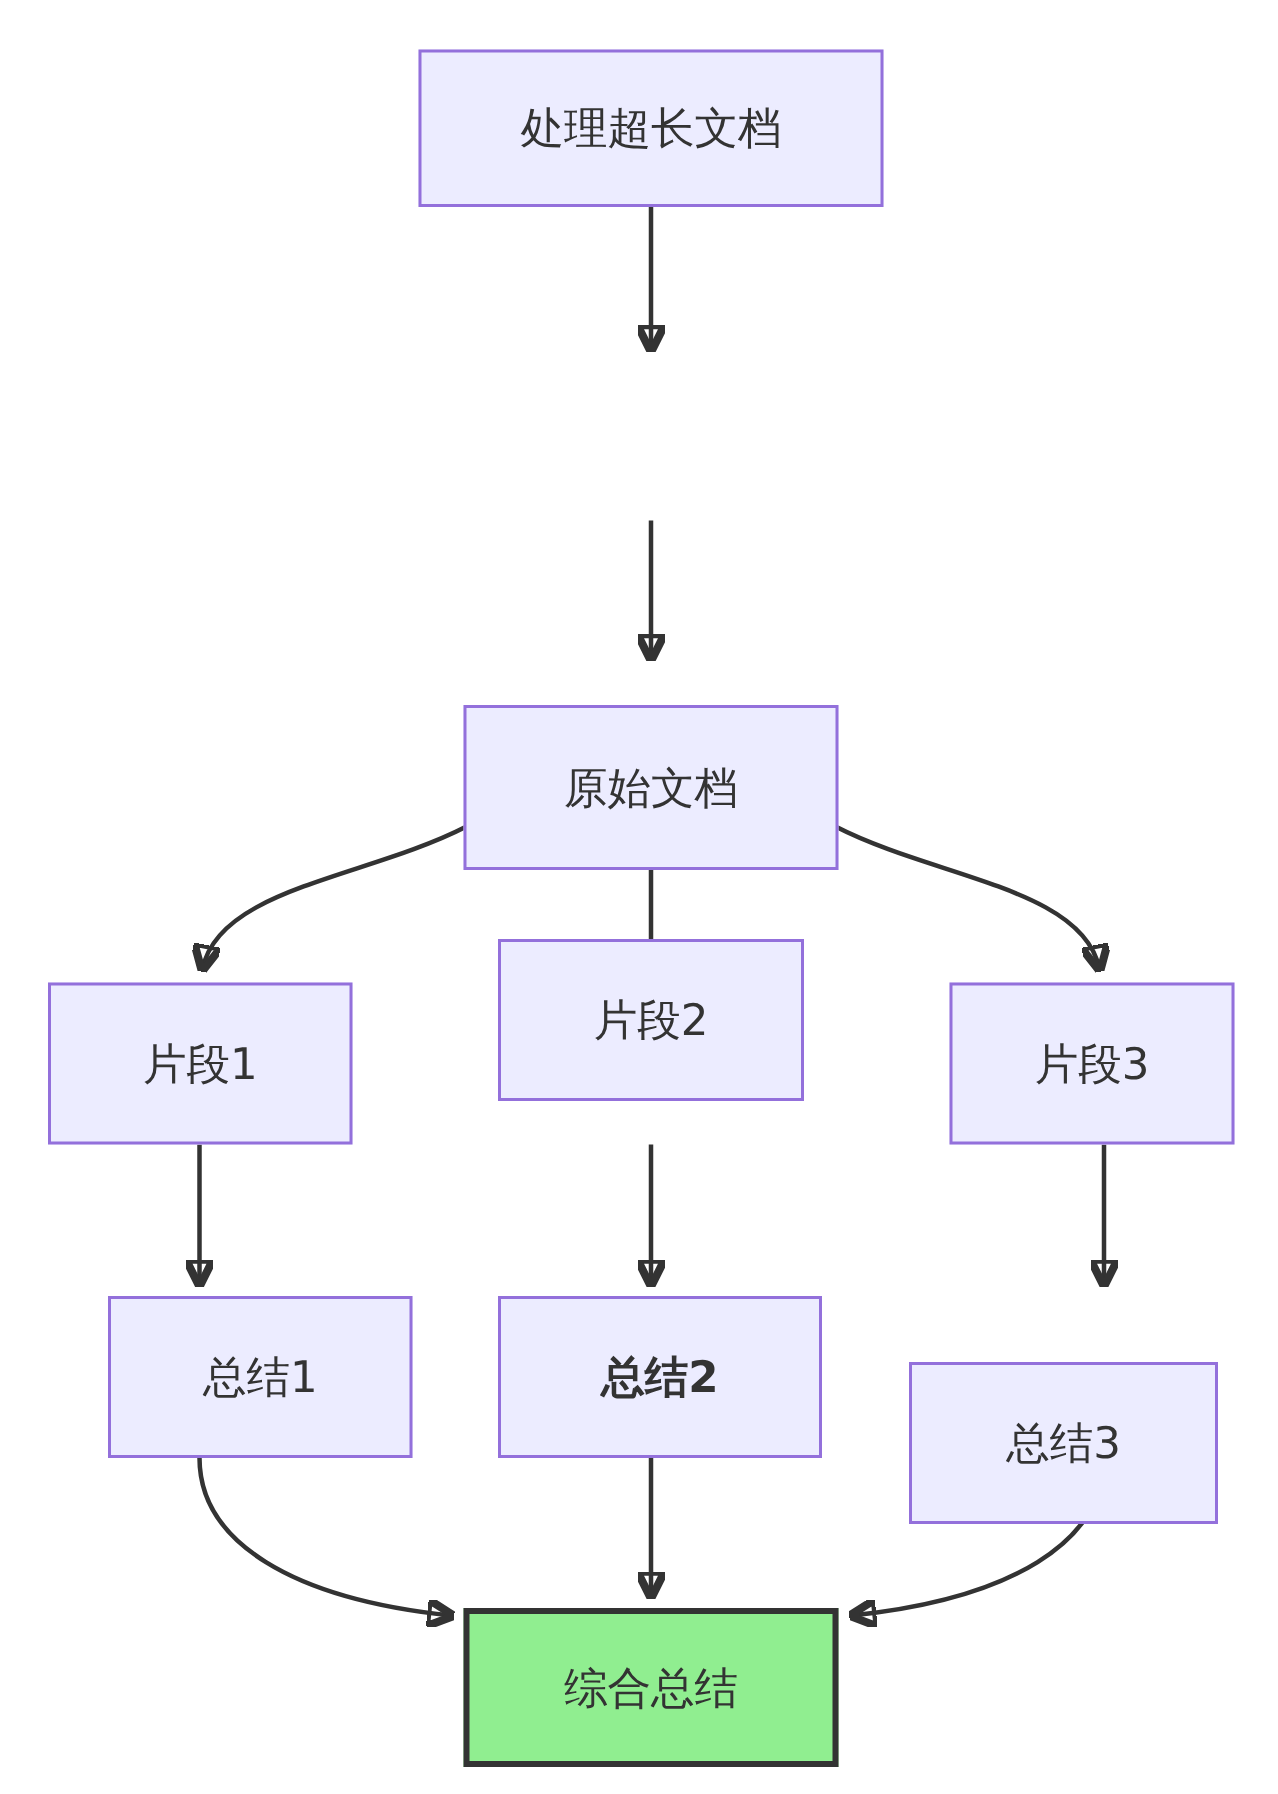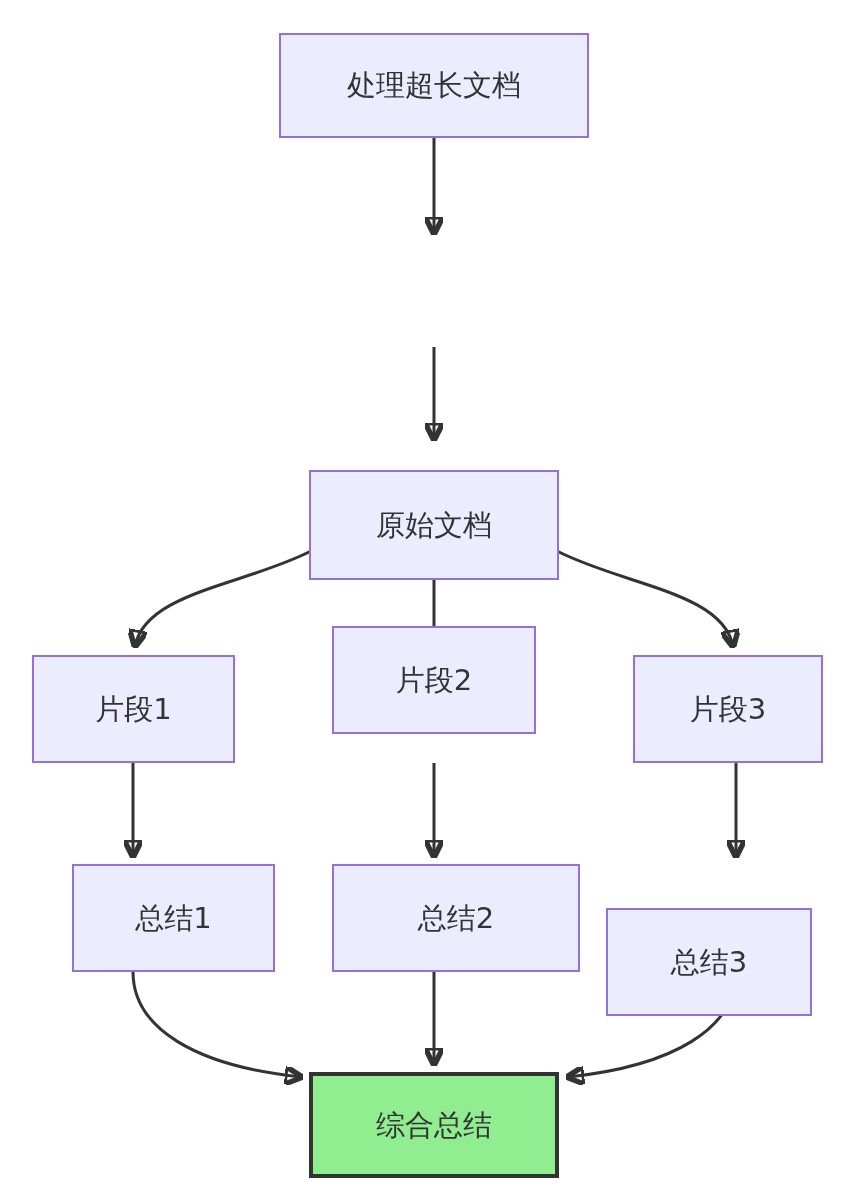--- a/index.html
+++ b/index.html
@@ -48,21 +48,21 @@
     border: 4px solid #333333;
   }
   
   .n-a  { left: 279px; top: 33px;   width: 310px; height: 105px; }
   .n-b  { left: 275px; top: 241px;  width: 318px; height: 106px; }
   .n-c  { left: 309px; top: 470px;  width: 250px; height: 110px; }
   .n-d1 { left: 32px;  top: 655px;  width: 203px; height: 108px; }
   .n-d2 { left: 332px; top: 626px;  width: 204px; height: 108px; }
   .n-d3 { left: 633px; top: 655px;  width: 190px; height: 108px; }
   .n-e1 { left: 32px;  top: 864px;  width: 203px; height: 108px; margin-left: 40px; }
-  .n-e2 { left: 332px; top: 864px;  width: 248px; height: 108px; }
+  .n-e2 { left: 332px; top: 864px;  width: 216px; height: 108px; font-weight: bold; }
   .n-e3 { left: 606px; top: 864px;  width: 206px; height: 108px; margin-top: 44px; }
   .n-f  { left: 309px; top: 1072px; width: 250px; height: 106px; }
 </style>
 </head>
 <body>
 
 <div class="canvas">
 
   <svg class="edges-layer" viewBox="0 0 852 1196" xmlns="http://www.w3.org/2000/svg">
     <defs>

